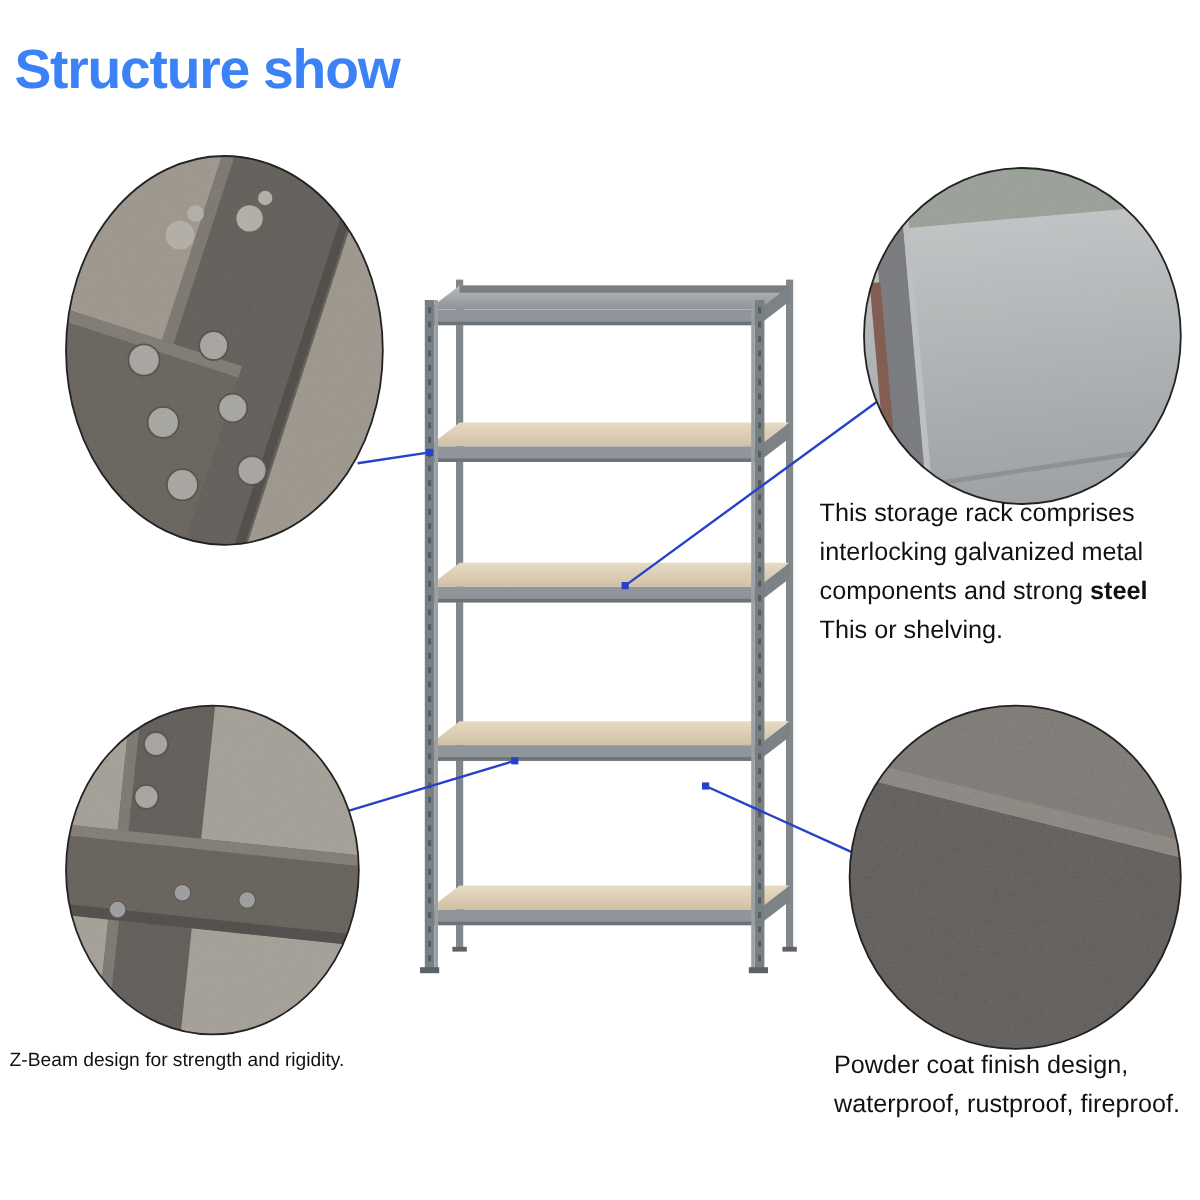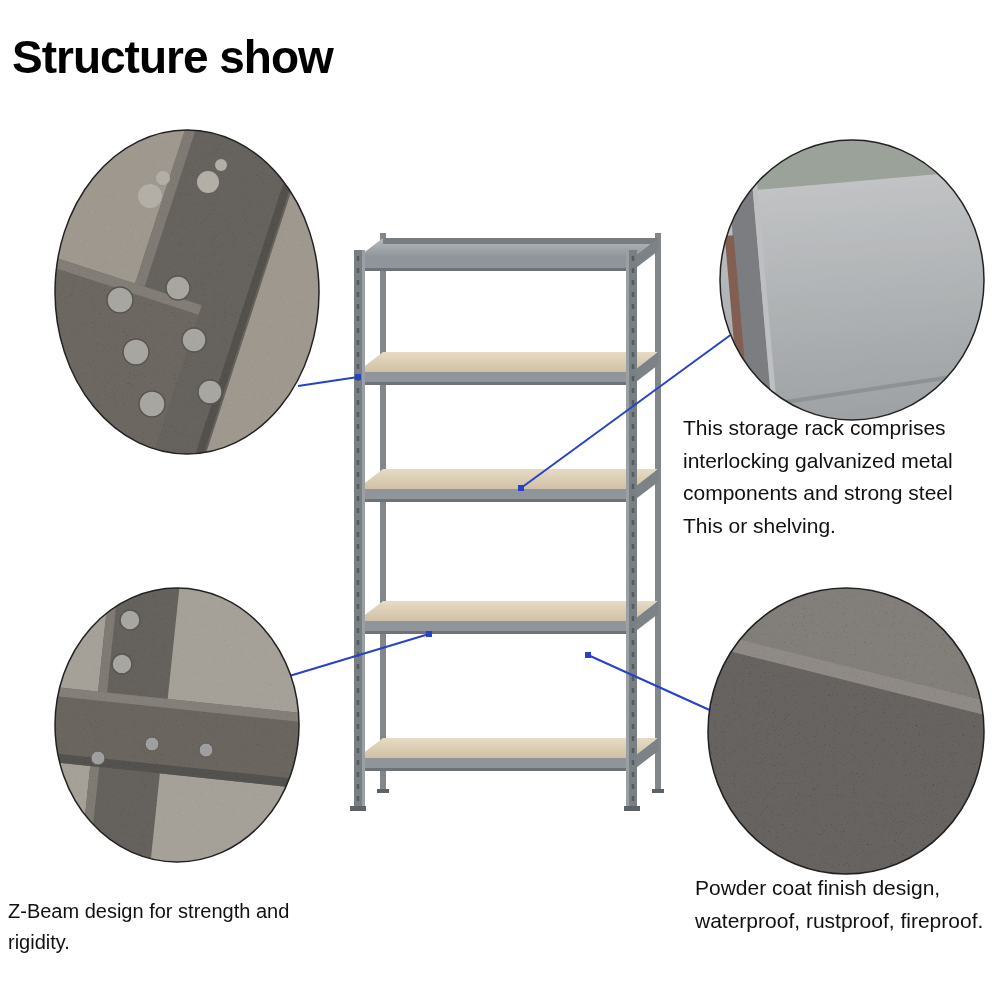--- a/index.html
+++ b/index.html
@@ -2,29 +2,29 @@
 <html><head>
 <meta charset="utf-8">
 <style>
   html,body{margin:0;padding:0;background:#fff;}
   .canvas{
     position:relative;width:1000px;height:1000px;background:#ffffff;overflow:hidden;
     font-family:"Liberation Sans", sans-serif;color:#111;
   }
   .page-title{
     position:absolute;left:12px;top:30px;margin:0;
-    font-size:46px;font-weight:800;letter-spacing:-1px;color:#000000;
+    font-size:46px;font-weight:800;letter-spacing:-1px;color:#3b82f6;
   }
   .stage{position:absolute;left:0;top:0;width:1000px;height:1000px;}
   .text-block{position:absolute;line-height:1.55;color:#111;}
   .tb-left{left:8px;top:418px;width:322px;font-size:21px;}
   .tb-right{left:683px;top:412px;width:312px;font-size:21px;}
-  .tb-bl{left:8px;top:896px;width:320px;font-size:20px;}
+  .tb-bl{left:8px;top:872px;width:320px;font-size:16px;}
   .tb-br{left:674px;top:872px;width:335px;font-size:21px;margin-left:21px;}
-  .tb-right b{font-weight:400;}
+  .tb-right b{font-weight:700;}
 </style>
 </head>
 <body>
 
 <div class="canvas">
 
   <h1 class="page-title">Structure show</h1>
 
   <svg class="stage" viewBox="0 0 1000 1000" aria-hidden="true">
     <defs>

